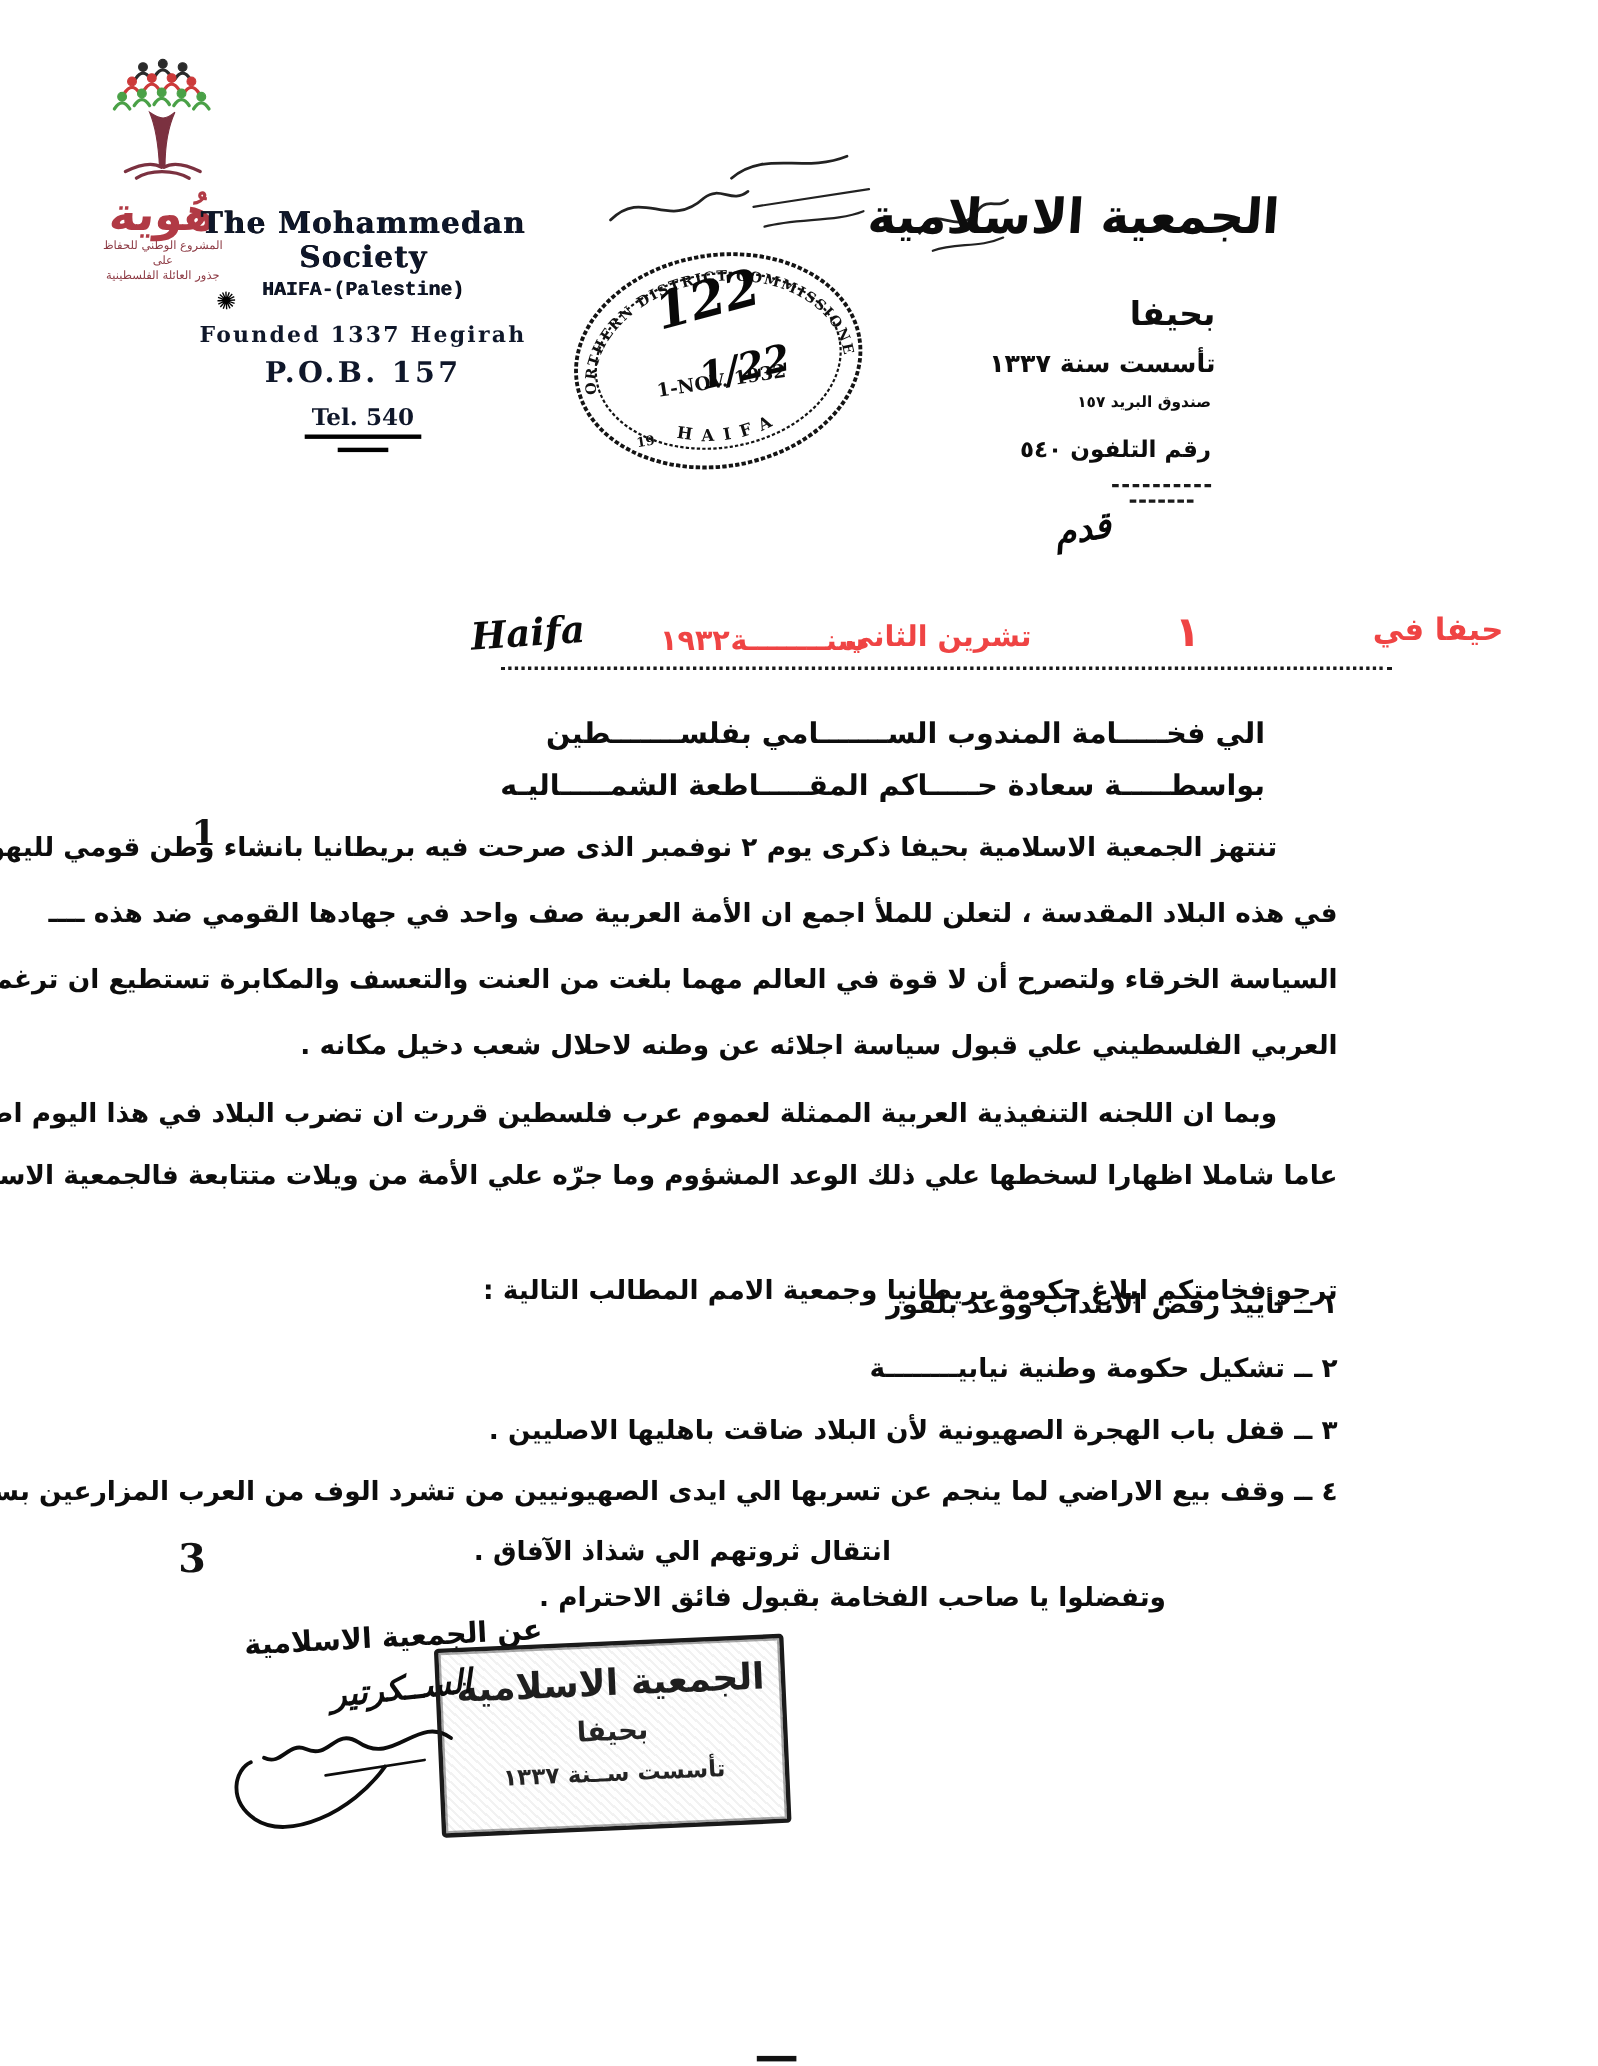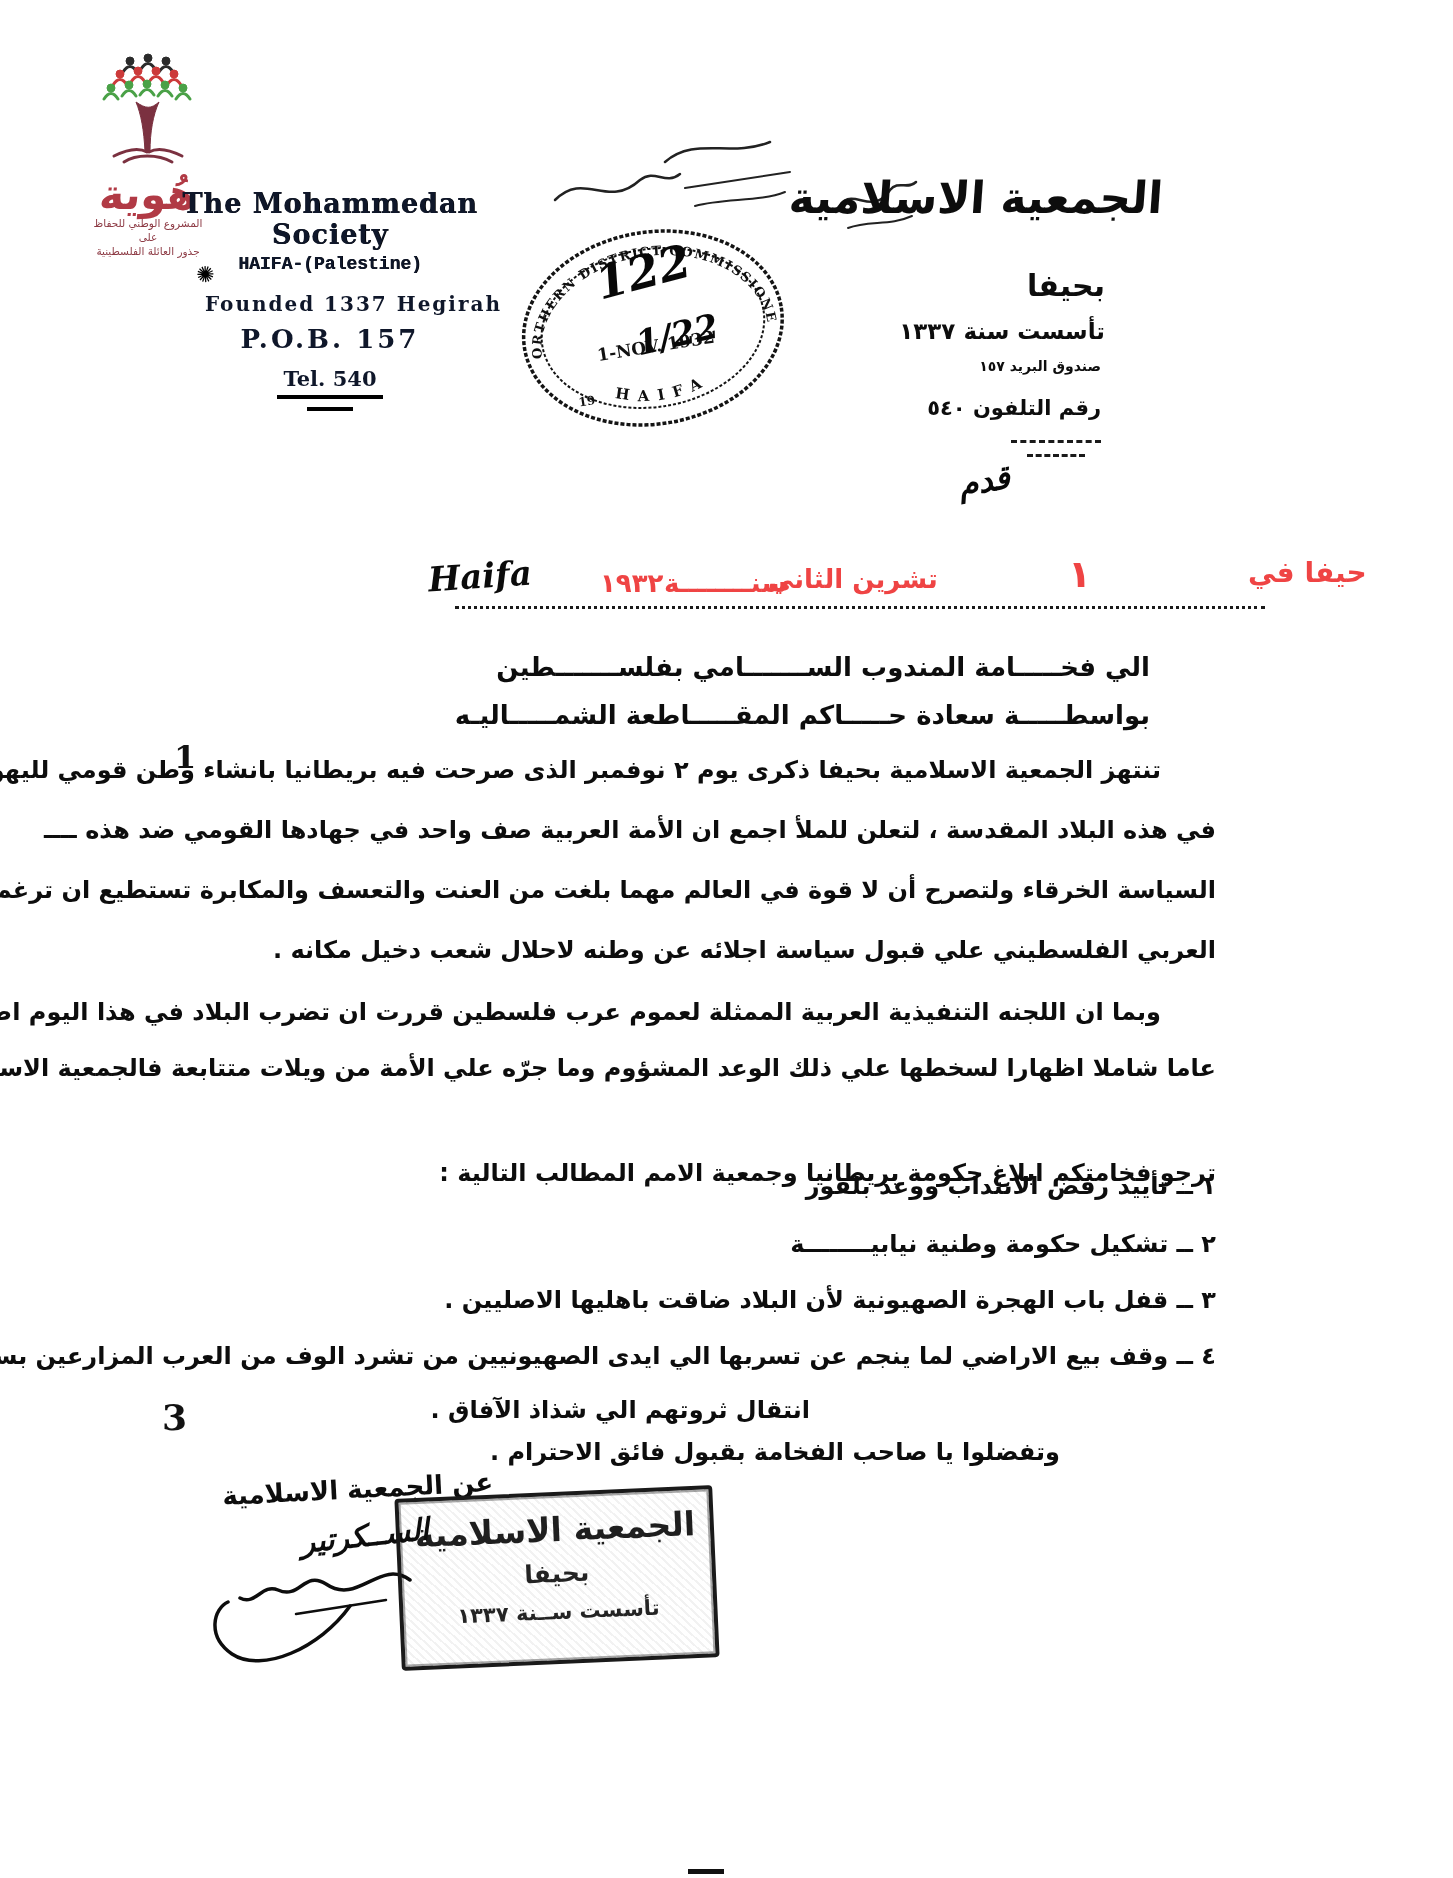--- a/index.html
+++ b/index.html
@@ -9,21 +9,21 @@
   .ar { direction:rtl; unicode-bidi:embed; font-family:"DejaVu Sans", sans-serif; font-weight:bold; color:#0d0d0d; }
   .bl { position:absolute; left:150px; width:1066px; direction:rtl; text-align:right;
         font-size:24px; font-weight:bold; white-space:nowrap; color:#0d0d0d; }
   .ind { width:1011px; }
   .addr { position:absolute; left:150px; width:1000px; direction:rtl; text-align:right;
           font-size:26px; font-weight:bold; white-space:nowrap; color:#0d0d0d; }
   
   .lh-en { position:absolute; left:158px; top:188px; width:344px; text-align:center; color:#0f172a; }
   .lh-en .soc { font-family:"DejaVu Serif", serif; font-weight:900; font-size:27px; letter-spacing:1px; text-shadow:0.6px 0 #000; }
   .lh-en .cty { font-family:Liberation Mono, monospace; font-weight:900; font-size:18px; margin-top:4px; text-shadow:0.5px 0 #000; }
-  .lh-en .fnd { font-family:"DejaVu Serif", serif; font-weight:900; font-size:20px; letter-spacing:2px; margin-top:18px;text-align:right; }
+  .lh-en .fnd { font-family:"DejaVu Serif", serif; font-weight:900; font-size:20px; letter-spacing:2px; margin-top:18px; }
   .lh-en .pob { font-family:"DejaVu Serif", serif; font-weight:900; font-size:26px; letter-spacing:3px; margin-top:8px; }
   .lh-en .tel { font-family:"DejaVu Serif", serif; font-weight:900; font-size:21px; margin-top:12px;
                 display:inline-block; border-bottom:4px solid #000; padding:0 6px 4px 6px; }
   .lh-en .dash { width:46px; height:4px; background:#000; margin:8px auto 0 auto; }
   
   .lh-ar-title { position:absolute; right:290px; top:172px; font-size:44px; font-weight:bold;
                  transform:skewX(-4deg); letter-spacing:1px; }
   
   .logo { position:absolute; left:88px; top:52px; width:120px; text-align:center; }
   .logo-title { font-size:42px; font-weight:bold; color:#b13a45; line-height:1.0; transform:skewX(-6deg); }

